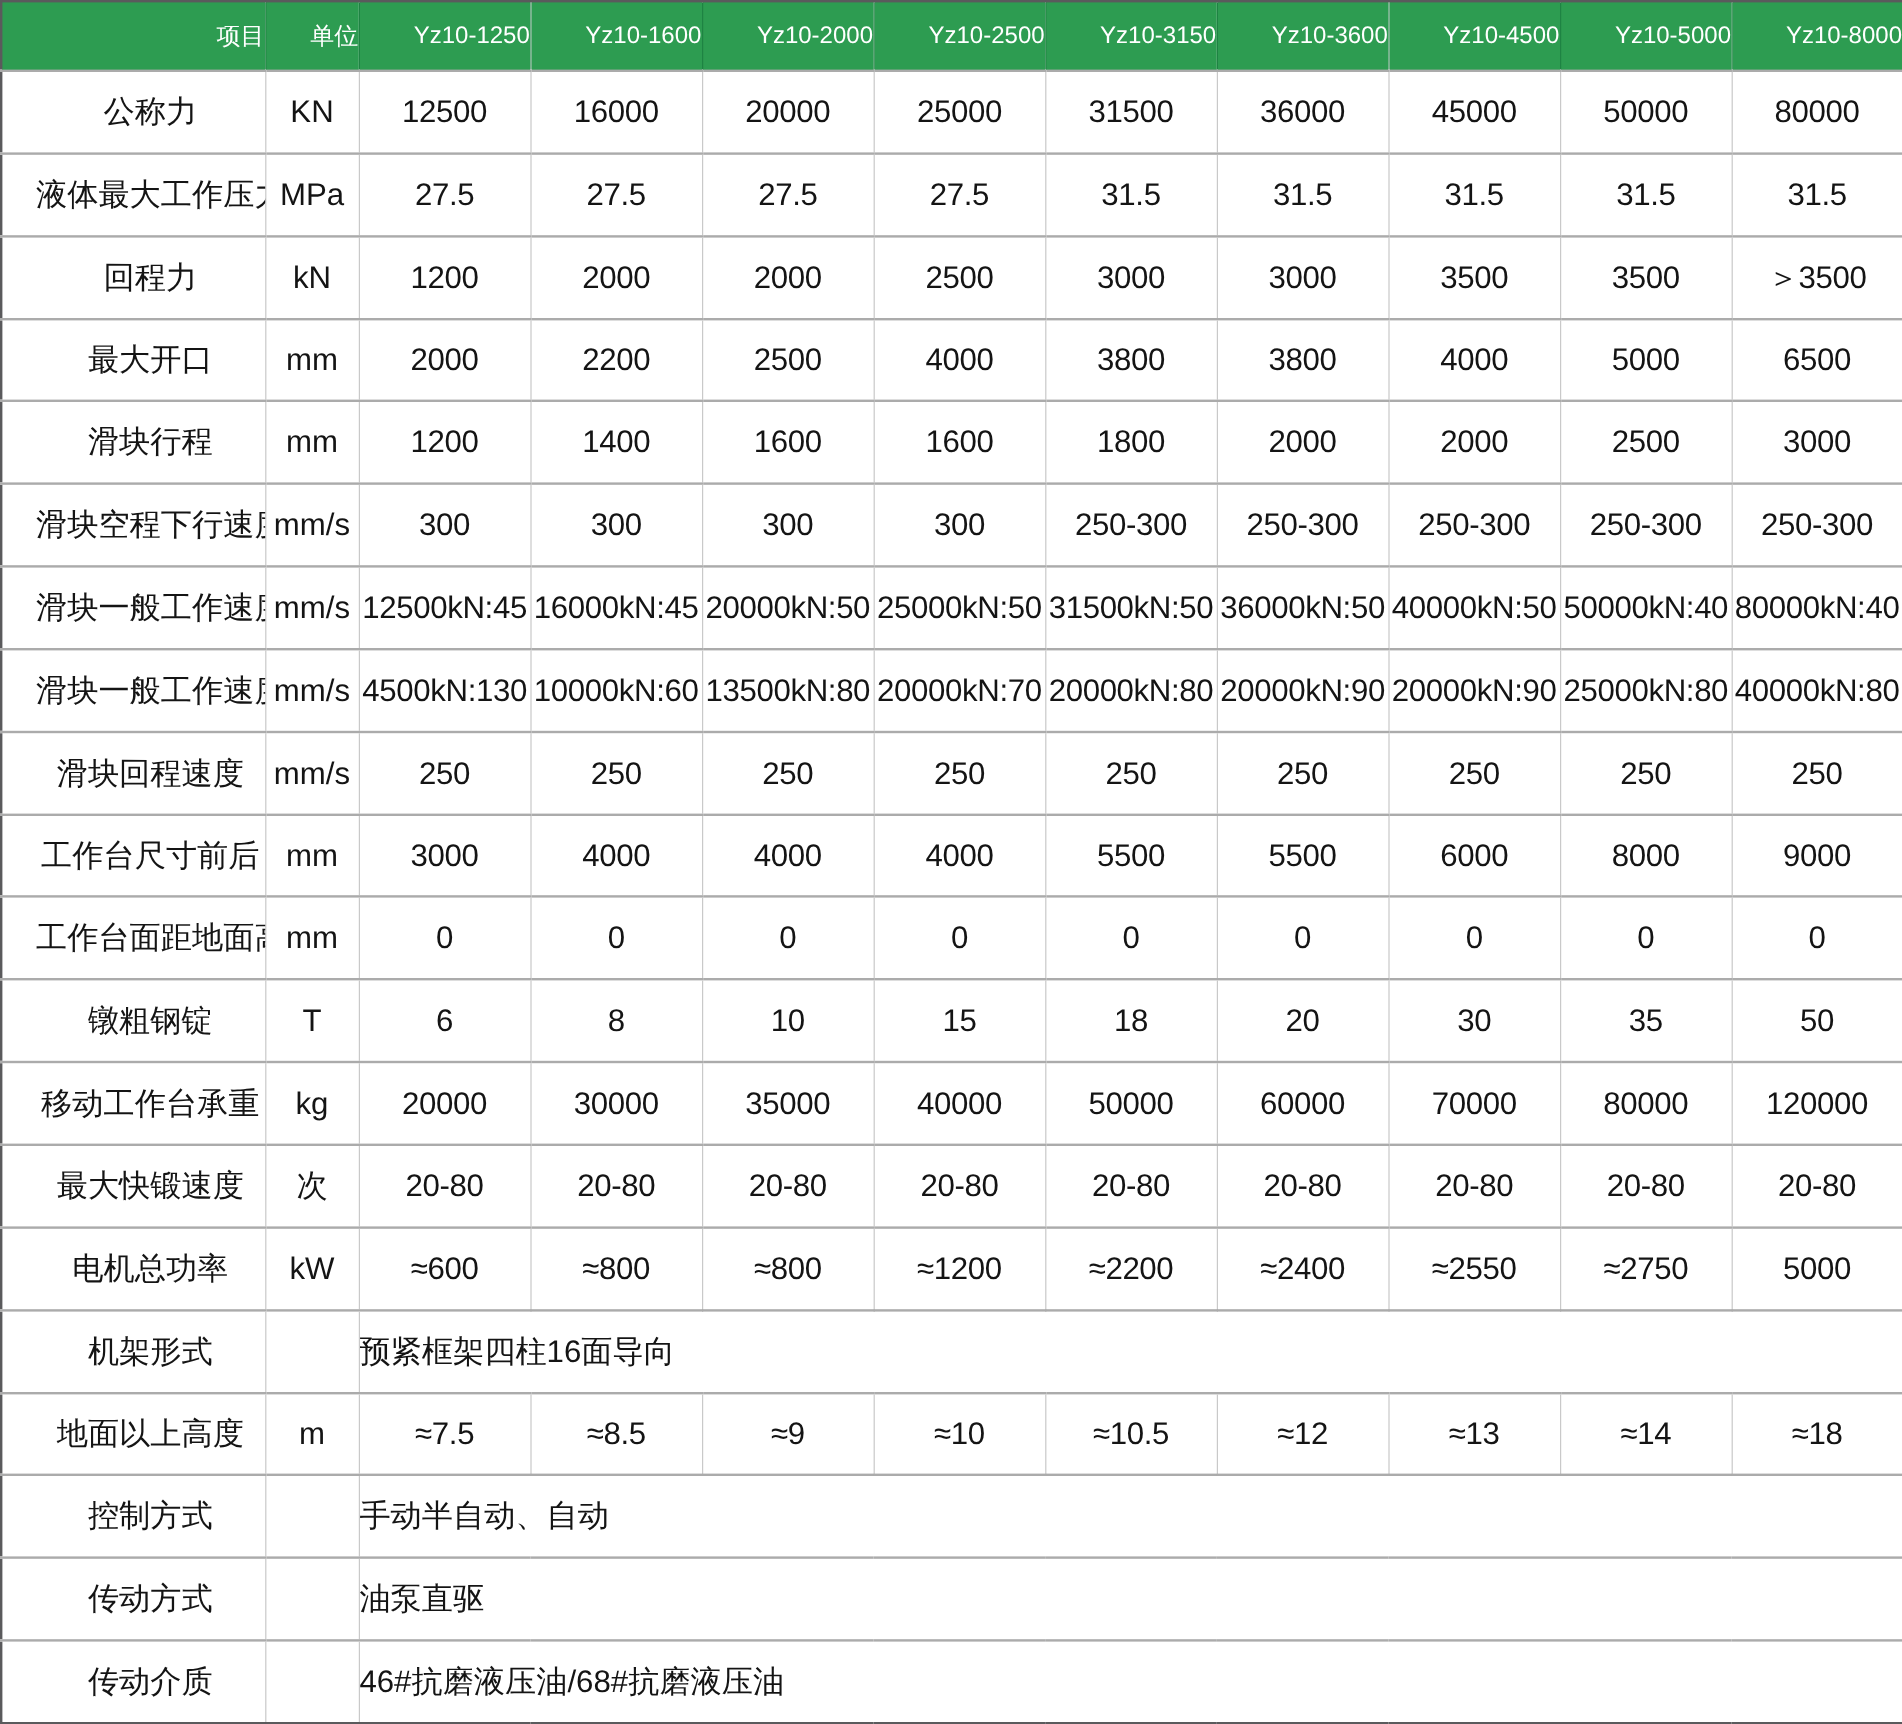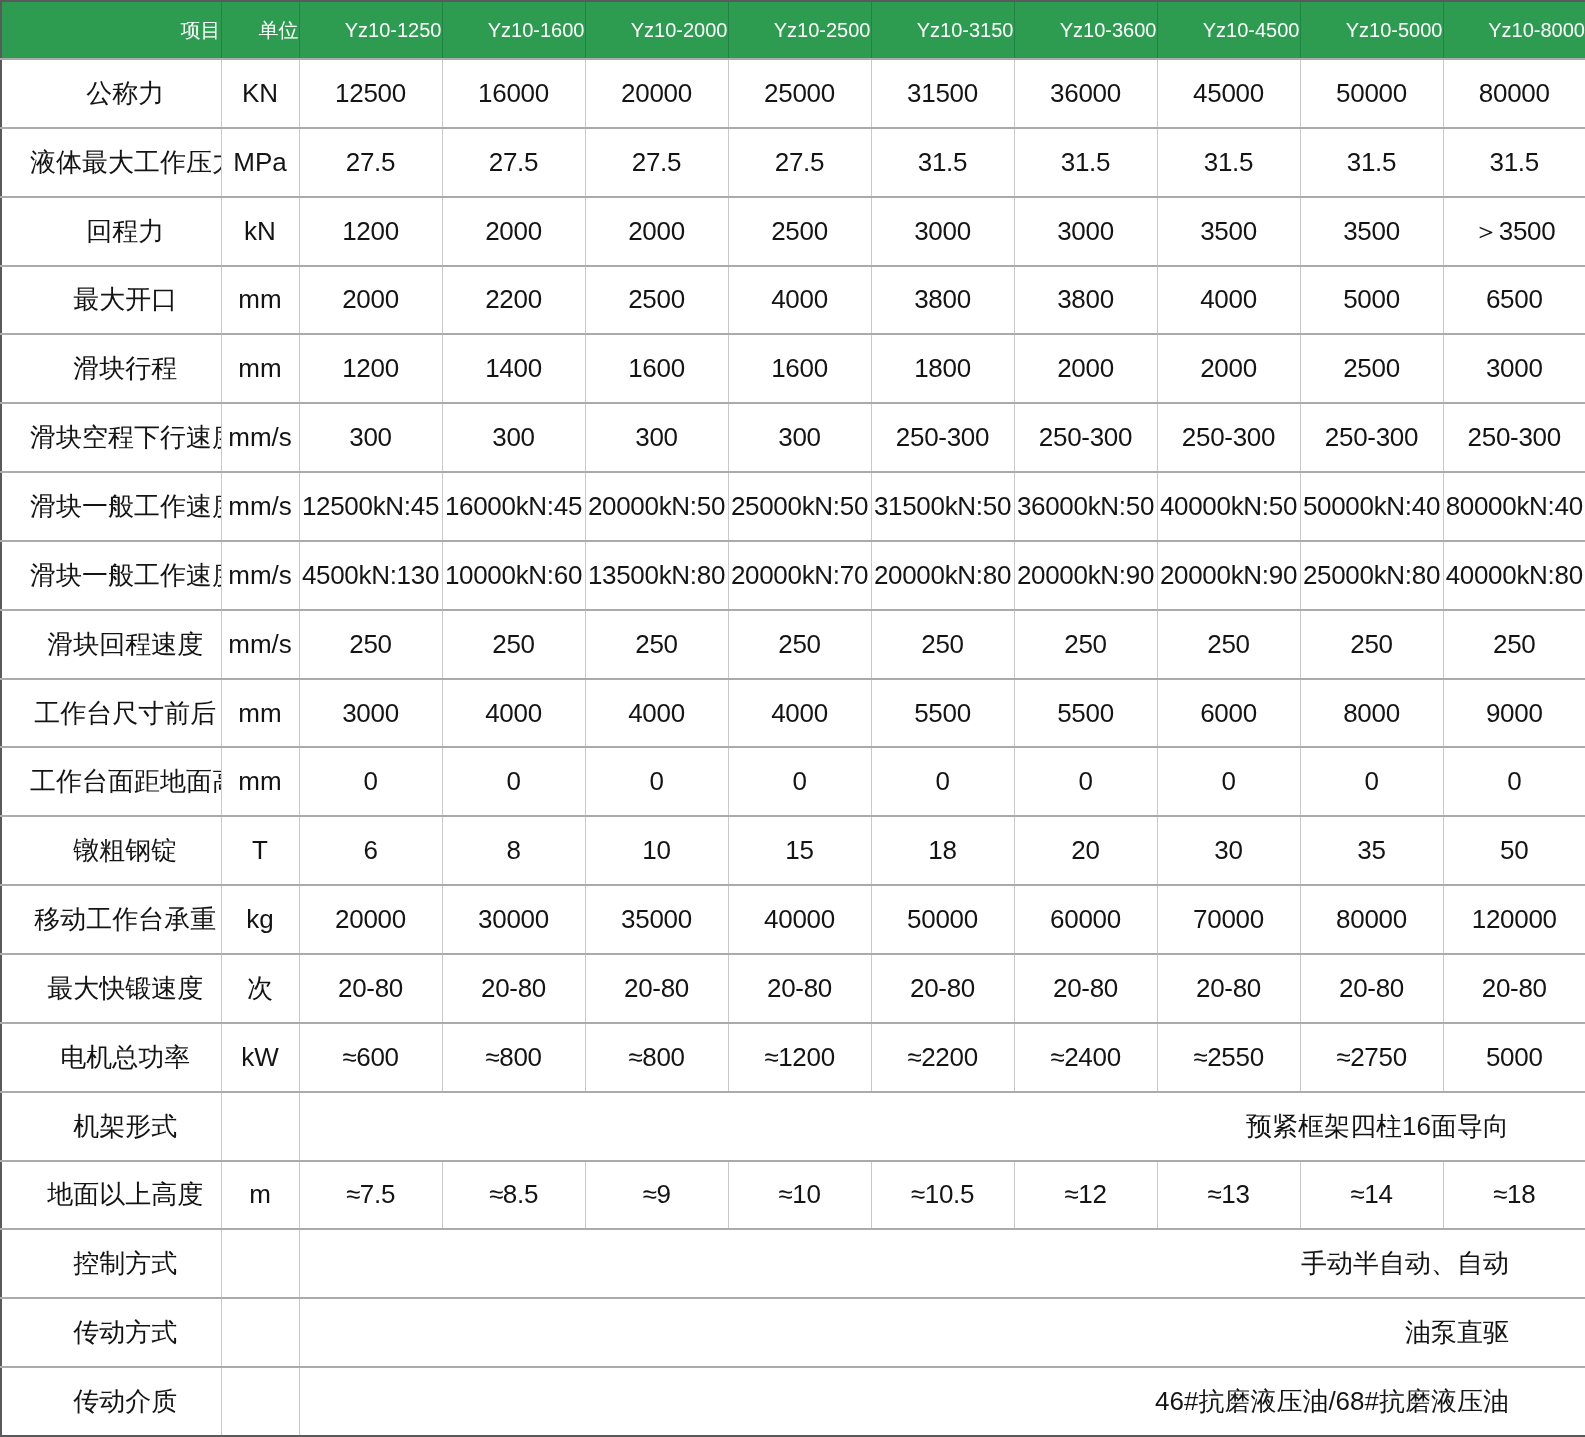--- a/index.html
+++ b/index.html
@@ -51,21 +51,21 @@
     border-top:2px solid var(--row-border);
     border-left:1px solid var(--col-border);
     background:var(--cell-bg);
     white-space:nowrap;
     overflow:hidden;
     padding:0;
   }
   tbody th:first-child{border-left:none;padding-left:28px;}
   tbody td.value{letter-spacing:-0.3px;}
   tbody td.span-cell{
-    text-align:right;
+    text-align:left;
     padding-right:76px; 
   }
 </style>
 </head>
 <body>
 
 <table class="spec">
   <colgroup>
       <col class="c-item">
       <col class="c-unit">

